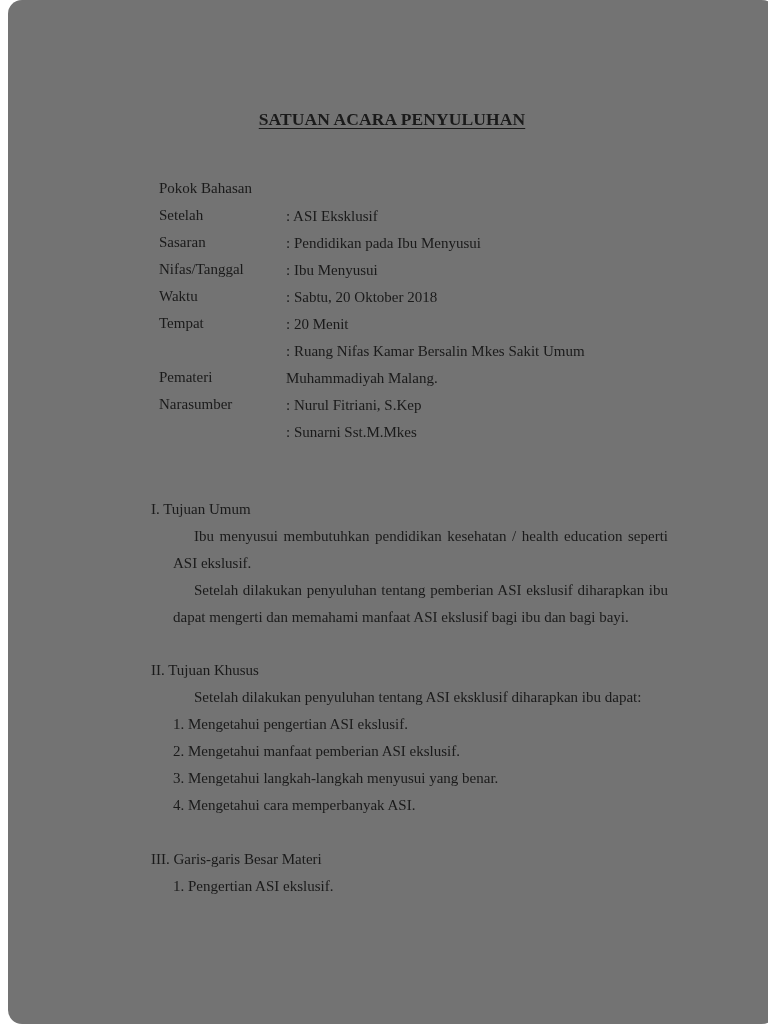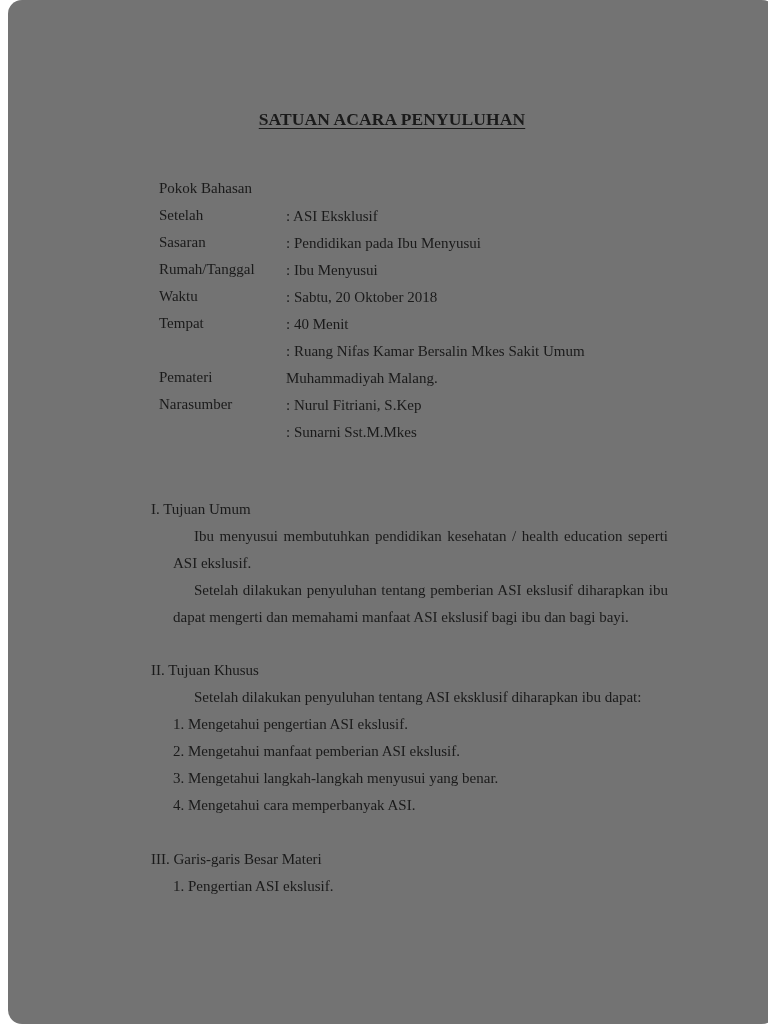--- a/index.html
+++ b/index.html
@@ -32,26 +32,26 @@
   </div>
   <div class="field" style="top:206px">
     <span class="label">Setelah</span>
     <span class="value">: Pendidikan pada Ibu Menyusui</span>
   </div>
   <div class="field" style="top:233px">
     <span class="label">Sasaran</span>
     <span class="value">: Ibu Menyusui</span>
   </div>
   <div class="field" style="top:260px">
-    <span class="label">Rumah/Tanggal</span>
+    <span class="label">Nifas/Tanggal</span>
     <span class="value">: Sabtu, 20 Oktober 2018</span>
   </div>
   <div class="field" style="top:287px">
     <span class="label">Waktu</span>
-    <span class="value">: 40 Menit</span>
+    <span class="value">: 20 Menit</span>
   </div>
   <div class="field" style="top:314px">
     <span class="label">Tempat</span>
     <span class="value">: Ruang Nifas Kamar Bersalin Mkes Sakit Umum</span>
   </div>
   <div class="field" style="top:341px">
     <span class="value">Muhammadiyah Malang.</span>
   </div>
   <div class="field" style="top:368px">
     <span class="label">Pemateri</span>

